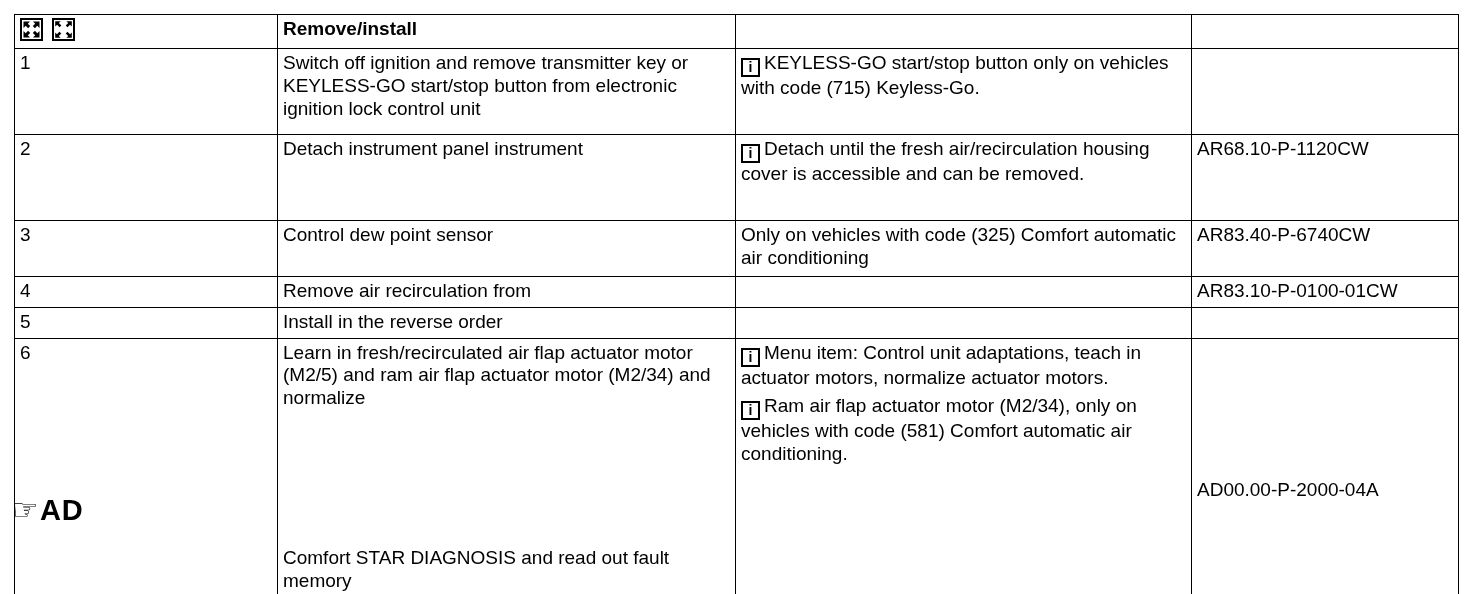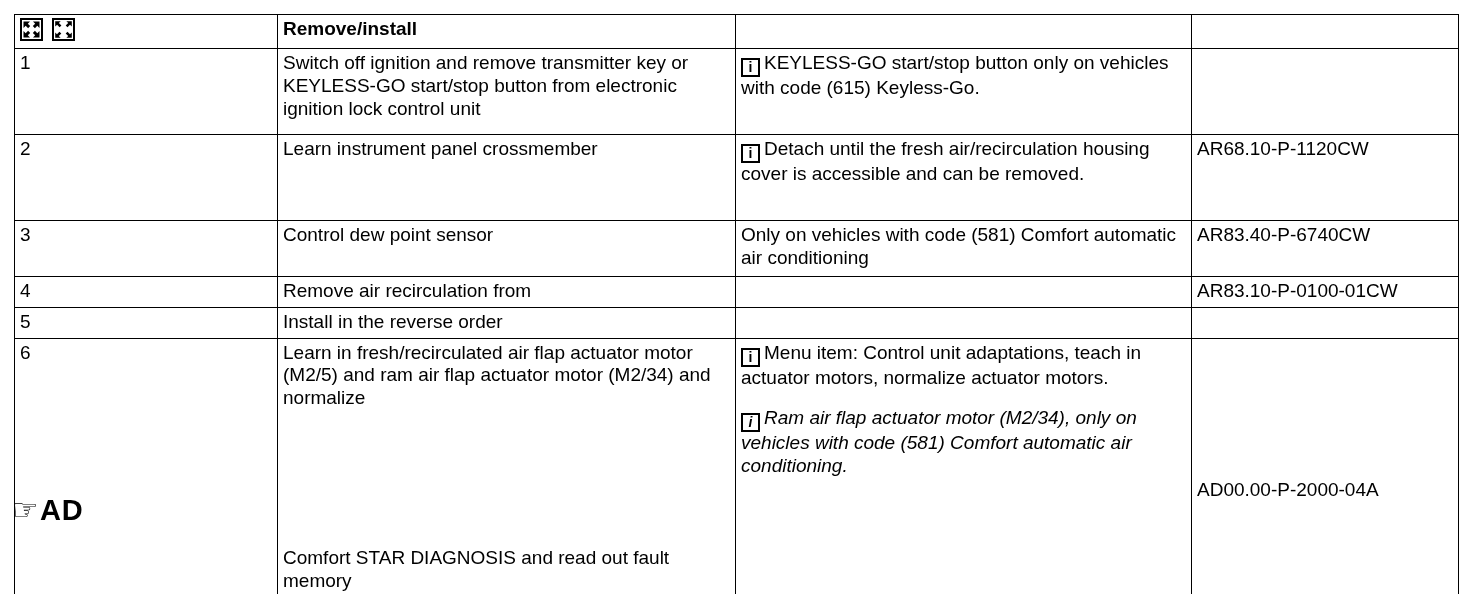--- a/index.html
+++ b/index.html
@@ -78,21 +78,21 @@
     text-align: center;
     font-weight: bold;
     font-size: 14px;
     line-height: 15px;
     font-family: "Liberation Sans", sans-serif;
     vertical-align: -3px;
     margin-right: 4px;
     background: #ffffff;
   }
   .note-para { margin: 0 0 2px 0; }
-  .note-para.second { margin-top: 18px; font-style: italic; }
+  .note-para.second { margin-top: 6px; }
 
   
   .ad-marker {
     display: flex;
     align-items: center;
     gap: 1px;
     margin-top: 133px;
     height: 26px;
   }
   .hand-glyph {
@@ -155,39 +155,39 @@
         </td>
         <td class="task hdr-title">Remove/install</td>
         <td class="note"></td>
         <td class="ref"></td>
       </tr>
 
       <tr style="height:86px;">
         <td class="step">1</td>
         <td class="task">Switch off ignition and remove transmitter key or KEYLESS-GO start/stop button from electronic ignition lock control unit</td>
         <td class="note">
-          <p class="note-para"><span class="info-i">i</span><span>KEYLESS-GO start/stop button only on vehicles with code (615) Keyless-Go.</span></p>
+          <p class="note-para"><span class="info-i">i</span><span>KEYLESS-GO start/stop button only on vehicles with code (715) Keyless-Go.</span></p>
         </td>
         <td class="ref"></td>
       </tr>
 
       <tr style="height:86px;">
         <td class="step">2</td>
-        <td class="task">Learn instrument panel crossmember</td>
+        <td class="task">Detach instrument panel instrument</td>
         <td class="note">
           <p class="note-para"><span class="info-i">i</span><span>Detach until the fresh air/recirculation housing cover is accessible and can be removed.</span></p>
         </td>
         <td class="ref">AR68.10-P-1120CW</td>
       </tr>
 
       <tr style="height:55px;">
         <td class="step">3</td>
         <td class="task">Control dew point sensor</td>
         <td class="note">
-          <p class="note-para">Only on vehicles with code (581) Comfort automatic air conditioning</p>
+          <p class="note-para">Only on vehicles with code (325) Comfort automatic air conditioning</p>
         </td>
         <td class="ref">AR83.40-P-6740CW</td>
       </tr>
 
       <tr style="height:31px;">
         <td class="step">4</td>
         <td class="task">Remove air recirculation from</td>
         <td class="note blank"></td>
         <td class="ref">AR83.10-P-0100-01CW</td>
       </tr>

